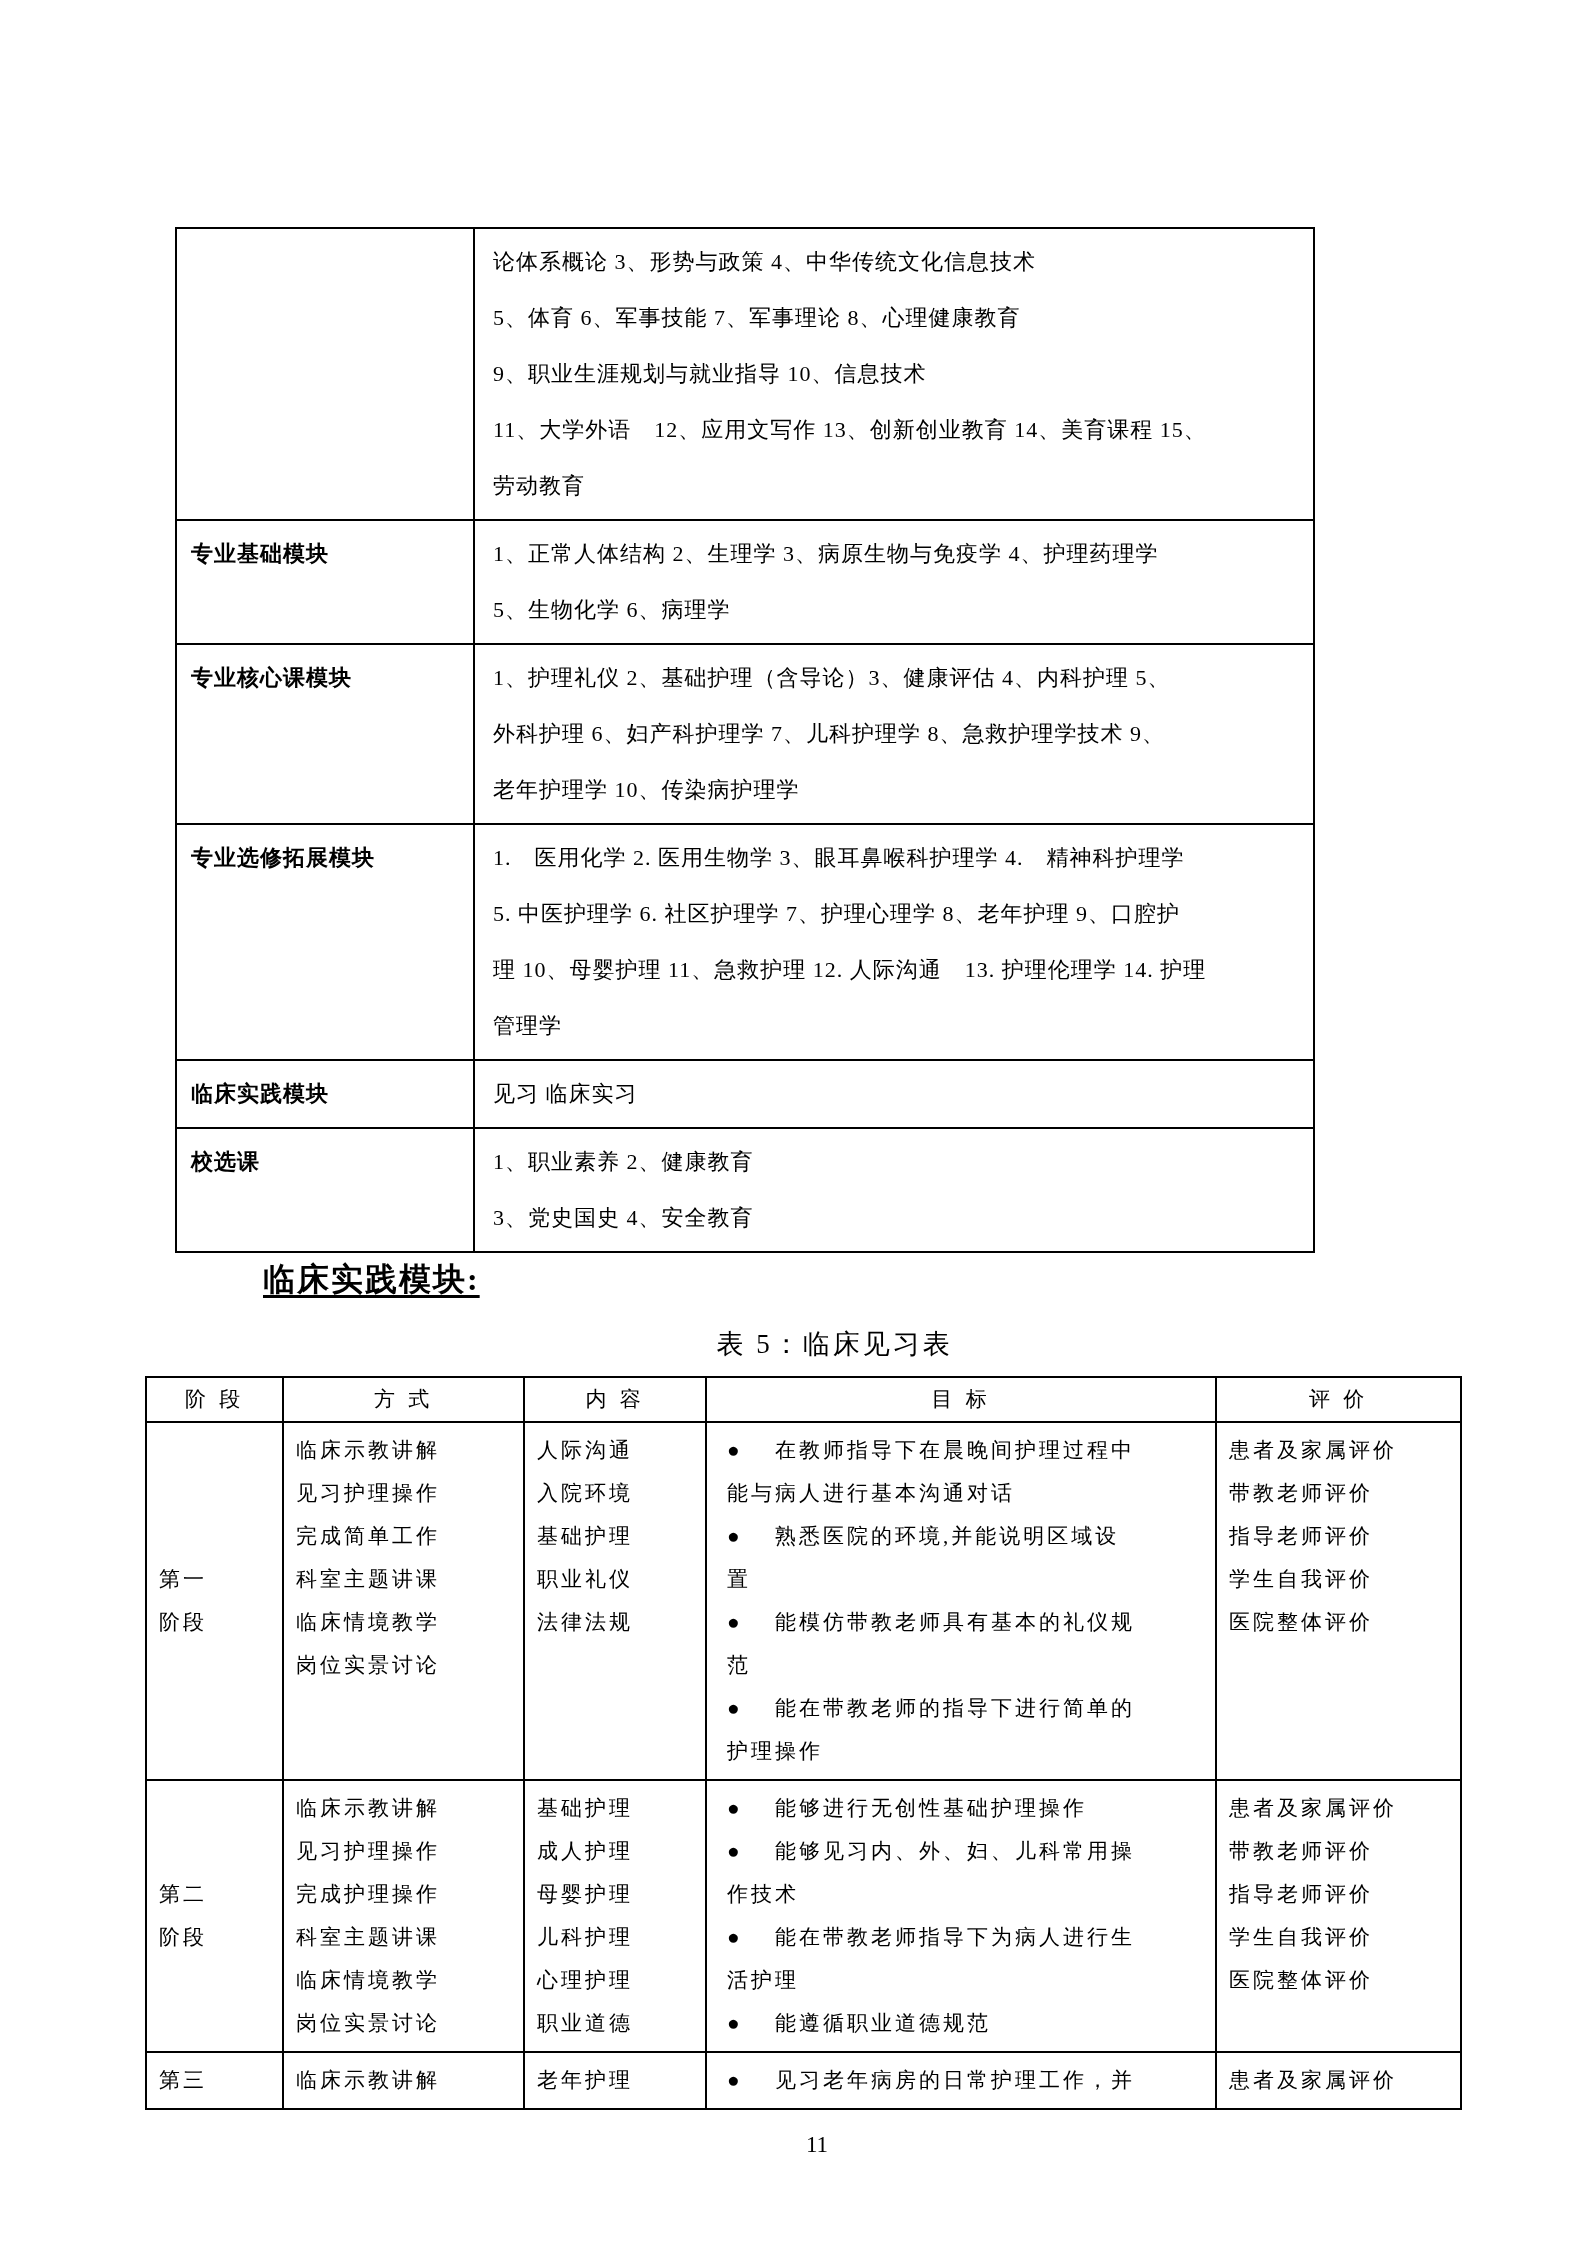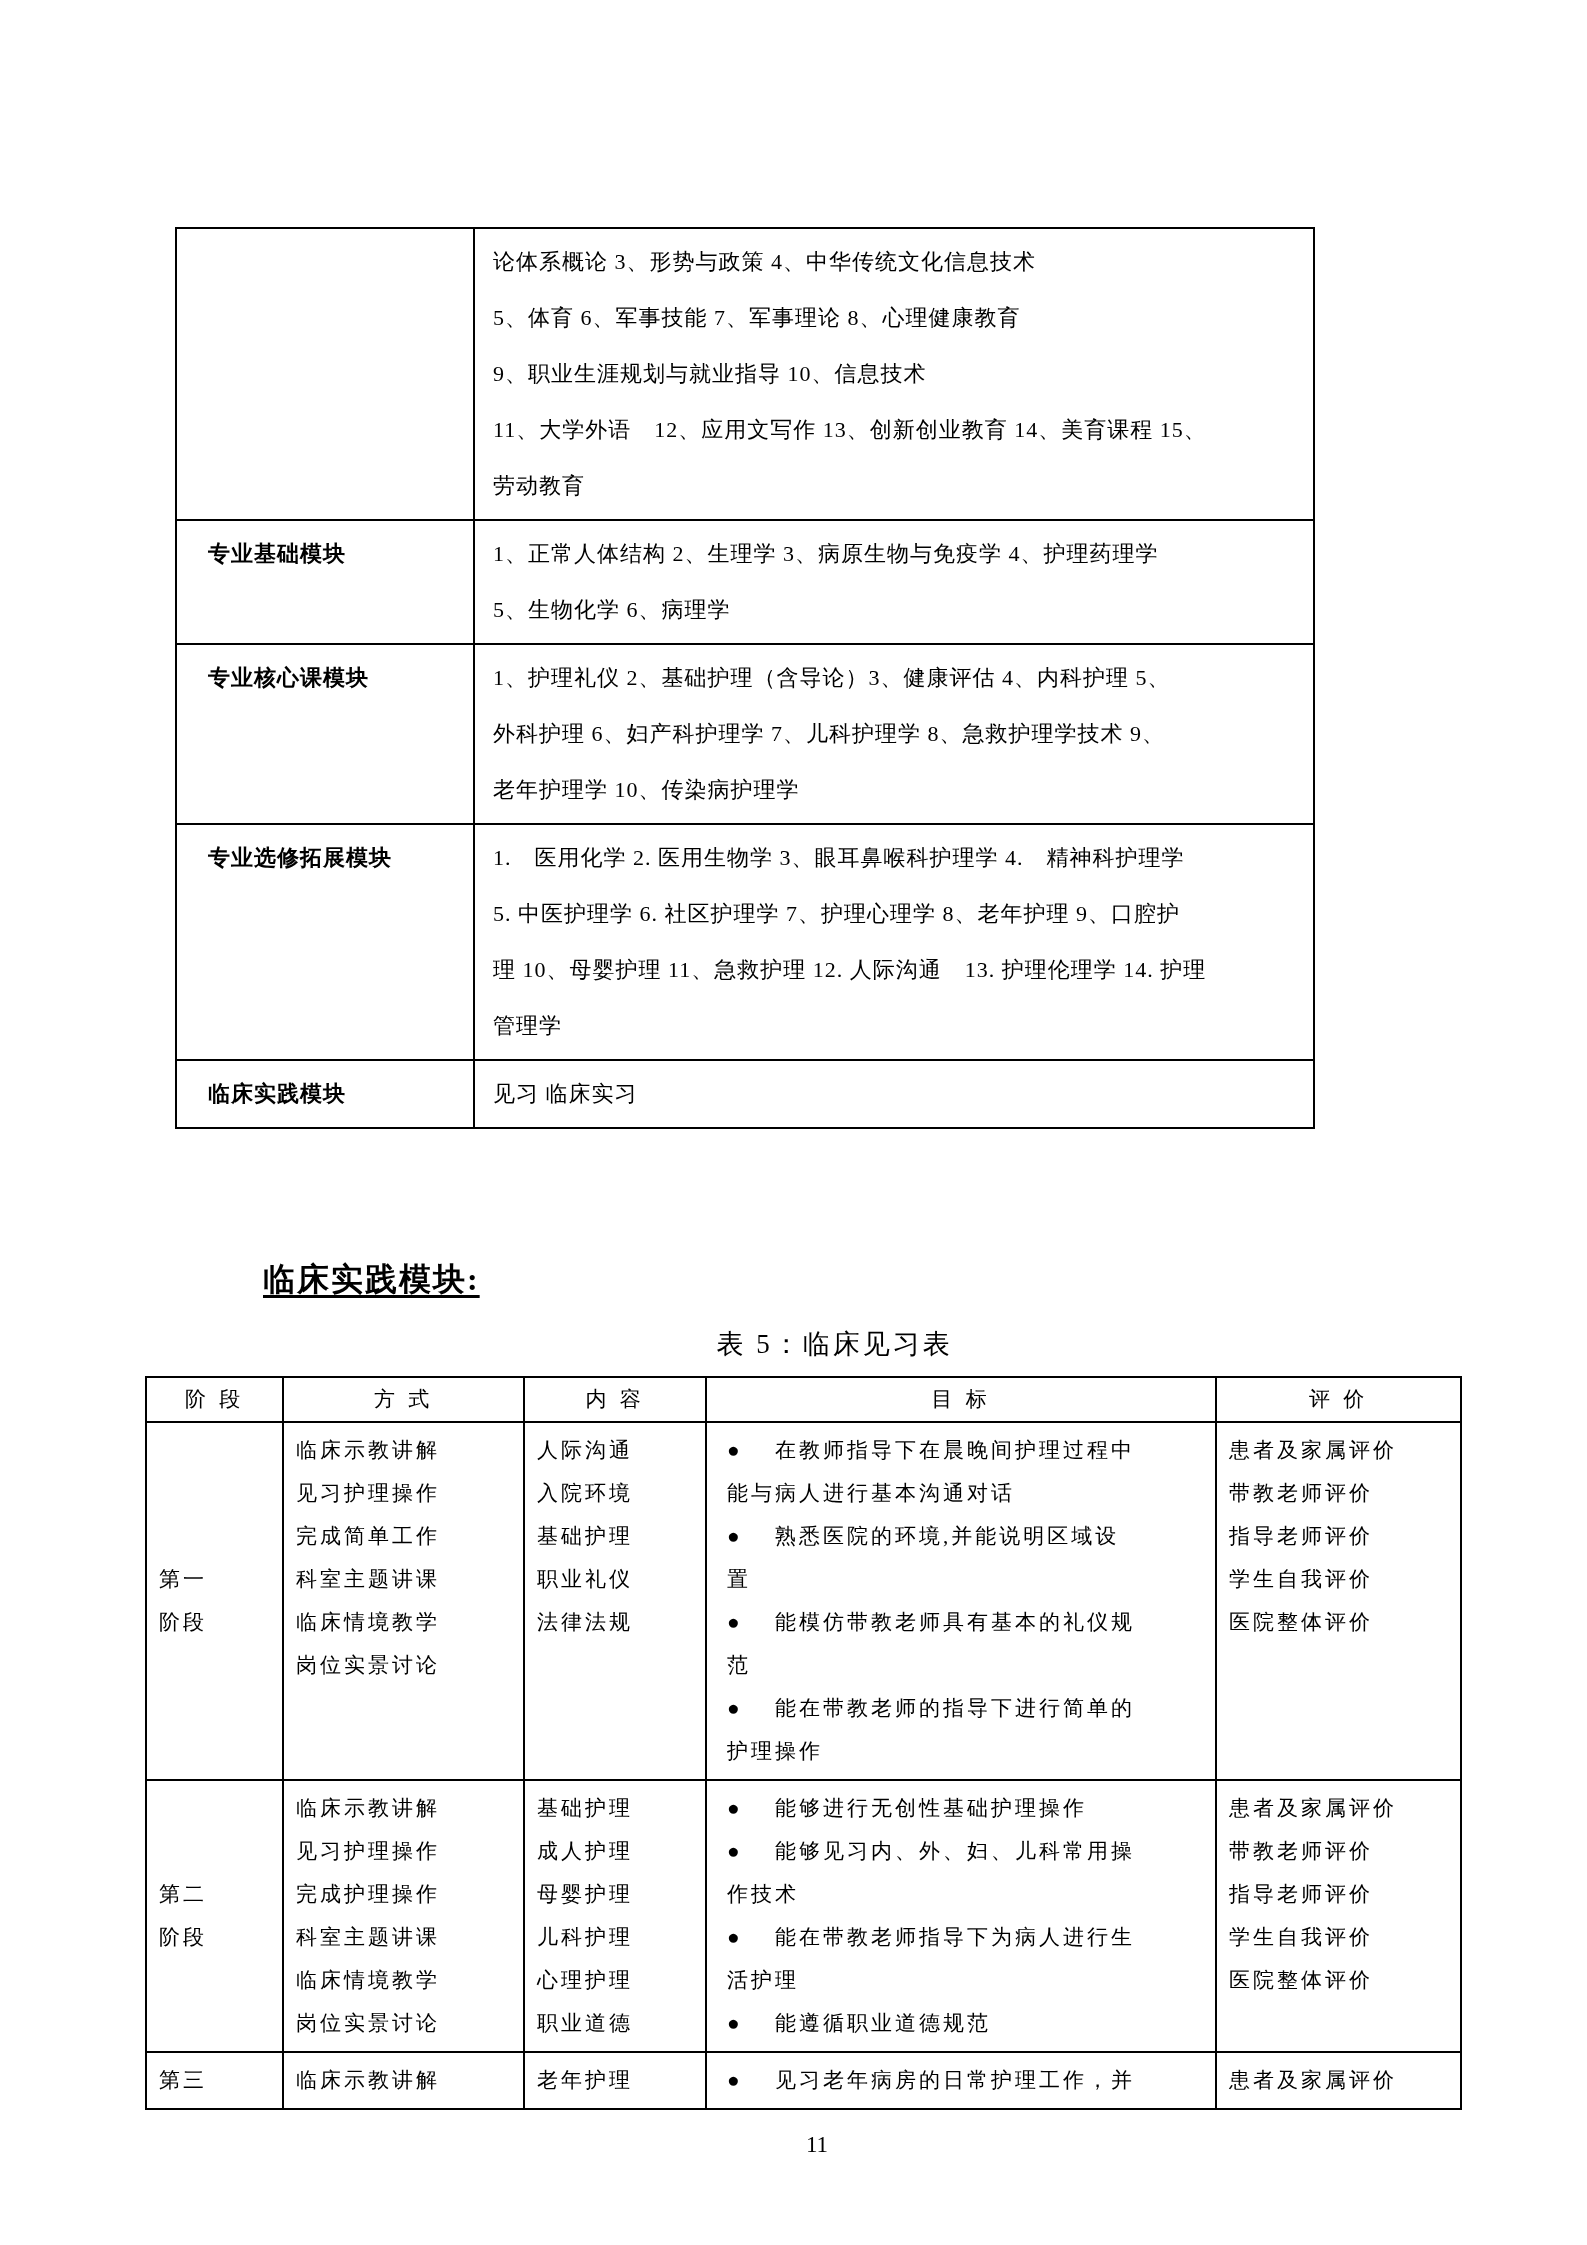--- a/index.html
+++ b/index.html
@@ -24,21 +24,21 @@
     table-layout: fixed;
     font-size: 22px;
     line-height: 56px;
     letter-spacing: 1px;
   }
   #modules-table td {
     border: 2px solid #000;
     vertical-align: top;
   }
   #modules-table td.module-label {
-    padding: 5px 10px 5px 31px;
+    padding: 5px 10px 5px 14px;
     font-weight: bold;
   }
   #modules-table td.module-content {
     padding: 5px 14px 5px 18px;
   }
   .cell { white-space: pre-line; }
 
   
   #section-heading {
     position: absolute;
@@ -141,20 +141,25 @@
       <tr>
         <td class="module-label cell">专业选修拓展模块</td>
         <td class="module-content cell">1.　医用化学 2. 医用生物学 3、眼耳鼻喉科护理学 4.　精神科护理学
 5. 中医护理学 6. 社区护理学 7、护理心理学 8、老年护理 9、口腔护
 理 10、母婴护理 11、急救护理 12. 人际沟通　13. 护理伦理学 14. 护理
 管理学</td>
       </tr>
       <tr>
         <td class="module-label cell">临床实践模块</td>
         <td class="module-content cell">见习 临床实习</td>
+      </tr>
+      <tr>
+        <td class="module-label cell">校选课</td>
+        <td class="module-content cell">1、职业素养 2、健康教育
+3、党史国史 4、安全教育</td>
       </tr>
     </tbody>
   </table>
 
   <div id="section-heading">临床实践模块:</div>
 
   <div id="table-caption">表 5：临床见习表</div>
 
   <table id="practice-table">
     <colgroup>

